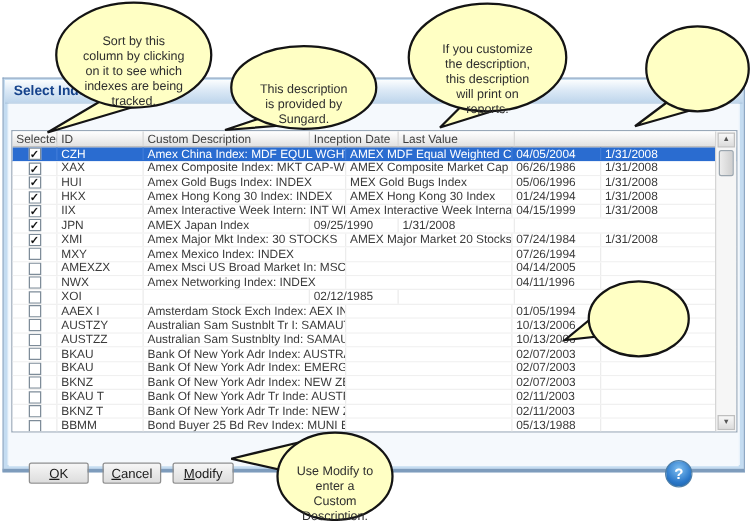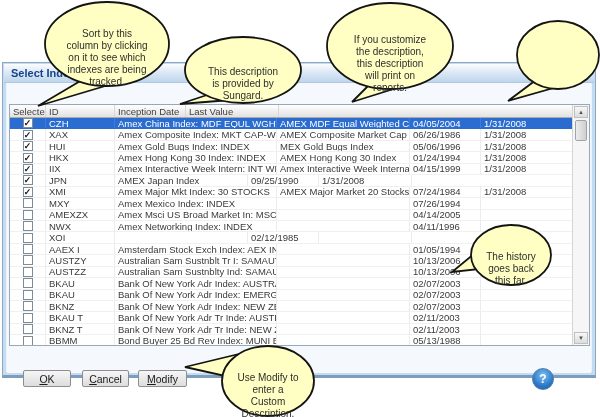--- a/index.html
+++ b/index.html
@@ -98,20 +98,21 @@
     <div class="titlebar">
       <span class="title-text">Select Indexes</span>
     </div>
 
     <div class="client">
 
       <div class="table">
         <div class="thead">
           <div class="hcell c0">Selected</div>
           <div class="hcell c1">ID</div>
+          <div class="hcell c3">Custom Description</div>
           <div class="hcell c4">Inception Date</div>
           <div class="hcell c5">Last Value</div>
         </div>
 
         <div>
             <div class="trow selected">
               <div class="cell c0">
                 <span class="cb">✓</span>
               </div>
               <div class="cell c1">CZH</div>
@@ -357,21 +358,18 @@
 indexes are being
 tracked.</div>
   <div class="callout-text ct2">This description
 is provided by
 Sungard.</div>
   <div class="callout-text ct3">If you customize
 the description,
 this description
 will print on
 reports.</div>
-  <div class="callout-text ct5">The history
-goes back
-this far.</div>
   <div class="callout-text ct6">Use Modify to
 enter a
 Custom
 Description.</div>
 
 </div>
 
 </body></html>

